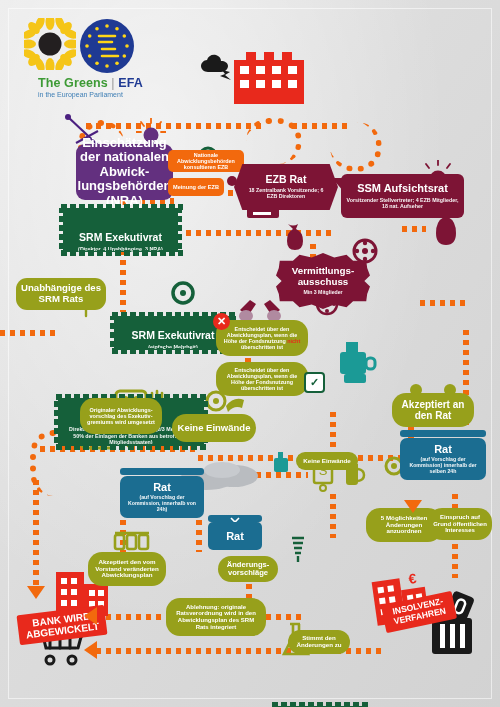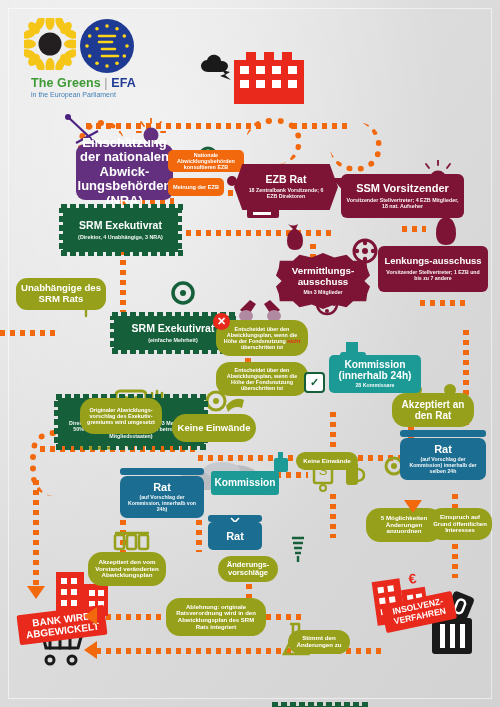--- a/index.html
+++ b/index.html
@@ -17,21 +17,21 @@
 
   
   .node{position:absolute;box-sizing:border-box;display:flex;flex-direction:column;
         align-items:center;justify-content:center;text-align:center;color:#fff;
         line-height:1.12;z-index:5;}
   .node .t1{font-weight:bold;}
   .node .t2{font-weight:bold;opacity:.95;}
 
   .purple{background:#63307f;border-radius:9px;}
   .maroon{background:#7d1435;}
-  .green{background:#15603a;}
+  .green{background:#15603a;justify-content:flex-end;}
   .olive{background:#97a01b;border-radius:11px;}
   .teal{background:#1b9a96;}
   .blue{background:#1b6d91;border-radius:7px;}
   .red{background:#e8291c;}
 
   
   .pill{border-radius:14px;}
   .hexa{clip-path:polygon(8% 0,92% 0,100% 50%,92% 100%,8% 100%,0 50%);}
   .starb{clip-path:polygon(50% 0,62% 8%,75% 3%,82% 14%,96% 14%,97% 27%,100% 40%,94% 50%,100% 60%,97% 73%,96% 86%,82% 86%,75% 97%,62% 92%,50% 100%,38% 92%,25% 97%,18% 86%,4% 86%,3% 73%,0 60%,6% 50%,0 40%,3% 27%,4% 14%,18% 14%,25% 3%,38% 8%);text-align:center;}
   .zig{position:relative;}
@@ -50,21 +50,21 @@
 
   .arrow{position:absolute;width:0;height:0;z-index:6;}
   .arr-l{border-top:9px solid transparent;border-bottom:9px solid transparent;border-right:13px solid #f2690d;}
   .arr-d{border-left:9px solid transparent;border-right:9px solid transparent;border-top:13px solid #f2690d;}
 
   
   .logo{position:absolute;left:22px;top:16px;width:170px;z-index:20;}
   .sunflower{position:absolute;left:2px;top:2px;width:52px;height:52px;}
   .eu{position:absolute;left:58px;top:3px;width:54px;height:54px;border-radius:50%;background:#1f3a93;}
   .eustars{position:absolute;inset:0;}
-  .logotext{position:absolute;left:9px;top:60px;width:170px;}
+  .logotext{position:absolute;left:16px;top:60px;width:170px;}
   .lt1{font-size:12.5px;font-weight:bold;color:#3d9a35;letter-spacing:.1px;}
   .lt1 .sep{color:#9a9a9a;font-weight:normal;}
   .lt1 .efa{color:#1f3a93;}
   .lt2{font-size:7px;color:#3f7fb5;margin-top:1px;}
 
   .footer{position:absolute;left:0;right:0;bottom:24px;text-align:center;
     font-family:"Liberation Serif",serif;font-size:11px;letter-spacing:2.4px;color:#4a4a4a;z-index:20;}
 
   .icn{position:absolute;z-index:4;}
   .badge{position:absolute;width:17px;height:17px;border-radius:4px;display:flex;
@@ -410,28 +410,24 @@
   <div class="node" style="left:168px;top:178px;width:56px;height:18px;background:#f2690d;border-radius:5px;font-size:5.6px;padding:0 3px;">
     <div class="t1">Meinung der EZB</div>
   </div>
 
   <div class="node maroon hexa" style="left:234px;top:164px;width:104px;height:46px;font-size:10.5px;padding:0 12px;">
     <div class="t1">EZB Rat</div>
     <div class="t2" style="font-size:5.3px;margin-top:3px;">18 Zentralbank Vorsitzende; 6 EZB Direktoren</div>
   </div>
 
   <div class="node maroon" style="left:341px;top:174px;width:123px;height:44px;border-radius:6px;font-size:11px;padding:0 5px;">
-    <div class="t1">SSM Vorsitzender</div>
+    <div class="t1">SSM Aufsichtsrat</div>
     <div class="t2" style="font-size:5.3px;margin-top:3px;">Vorsitzender Stellvertreter; 4 EZB Mitglieder, 18 nat. Aufseher</div>
   </div>
 
-  <div class="node maroon" style="left:378px;top:246px;width:110px;height:46px;border-radius:6px;font-size:9.5px;padding:0 5px;">
-    <div class="t1">Lenkungs-ausschuss</div>
-    <div class="t2" style="font-size:5.2px;margin-top:3px;">Vorsitzender Stellvertreter; 1 EZB und bis zu 7 andere</div>
-  </div>
 
   <div class="node green zig" style="left:63px;top:208px;width:115px;height:44px;font-size:10.5px;padding:0 6px;">
     <div class="zig-x zig-l"></div>
       <div class="zig-x zig-r"></div>
     <div class="t1">SRM Exekutivrat</div>
     <div class="t2" style="font-size:5.4px;margin-top:2px;">(Direktor, 4 Unabhängige, 3 NRA)</div>
   </div>
 
   <div class="node olive" style="left:16px;top:278px;width:90px;height:32px;font-size:9.6px;padding:0 5px;">
     <div class="t1">Unabhängige des SRM Rats</div>
@@ -461,24 +457,20 @@
       <span>Entscheidet über den Abwicklungsplan, wenn die Höhe der Fondsnutzung</span>
       <span style="color:#e8291c;">nicht</span>
       <span>überschritten ist</span>
     </div>
   </div>
 
   <div class="node olive pill" style="left:216px;top:362px;width:92px;height:34px;font-size:5.4px;padding:0 5px;">
     <div class="t1">Entscheidet über den Abwicklungsplan, wenn die Höhe der Fondsnutzung überschritten ist</div>
   </div>
 
-  <div class="node teal" style="left:329px;top:355px;width:92px;height:38px;border-radius:5px;font-size:10.2px;padding:0 4px;">
-    <div class="t1">Kommission (innerhalb 24h)</div>
-    <div class="t2" style="font-size:5.3px;margin-top:2px;">28 Kommissare</div>
-  </div>
 
   <div class="node olive pill" style="left:80px;top:398px;width:82px;height:36px;font-size:5.5px;padding:0 4px;">
     <div class="t1">Originaler Abwicklungs-vorschlag des Exekutiv-gremiums wird umgesetzt</div>
   </div>
 
   <div class="node olive pill" style="left:172px;top:414px;width:84px;height:28px;font-size:9.5px;padding:0 4px;">
     <div class="t1">Keine Einwände</div>
   </div>
 
   <div class="node olive pill" style="left:392px;top:393px;width:82px;height:34px;font-size:10px;padding:0 4px;">
@@ -502,23 +494,20 @@
   </svg>
 
   <div class="node blue" style="left:120px;top:476px;width:84px;height:42px;font-size:11px;padding:0 4px;">
     <div class="t1">Rat</div>
     <div class="t2" style="font-size:5.2px;margin-top:2px;">(auf Vorschlag der Kommission, innerhalb von 24h)</div>
   </div>
   <svg class="icn" style="left:118px;top:466px;width:88px;height:12px;" viewBox="0 0 88 12">
     <rect x="2" y="2" width="84" height="7" rx="3" fill="#1b6d91"></rect>
   </svg>
 
-  <div class="node teal" style="left:211px;top:471px;width:68px;height:24px;border-radius:3px;font-size:10.2px;">
-    <div class="t1">Kommission</div>
-  </div>
   <svg class="icn" style="left:268px;top:452px;width:26px;height:22px;" viewBox="0 0 26 22">
     <rect x="6" y="6" width="14" height="14" rx="2" fill="#1b9a96"></rect>
     <rect x="10" y="0" width="5" height="7" fill="#1b9a96"></rect>
   </svg>
 
   <div class="node blue" style="left:208px;top:522px;width:54px;height:28px;border-radius:5px;font-size:11px;">
     <div class="t1">Rat</div>
   </div>
   <svg class="icn" style="left:206px;top:512px;width:58px;height:12px;" viewBox="0 0 58 12">
     <rect x="2" y="3" width="54" height="7" rx="3" fill="#1b6d91"></rect>

